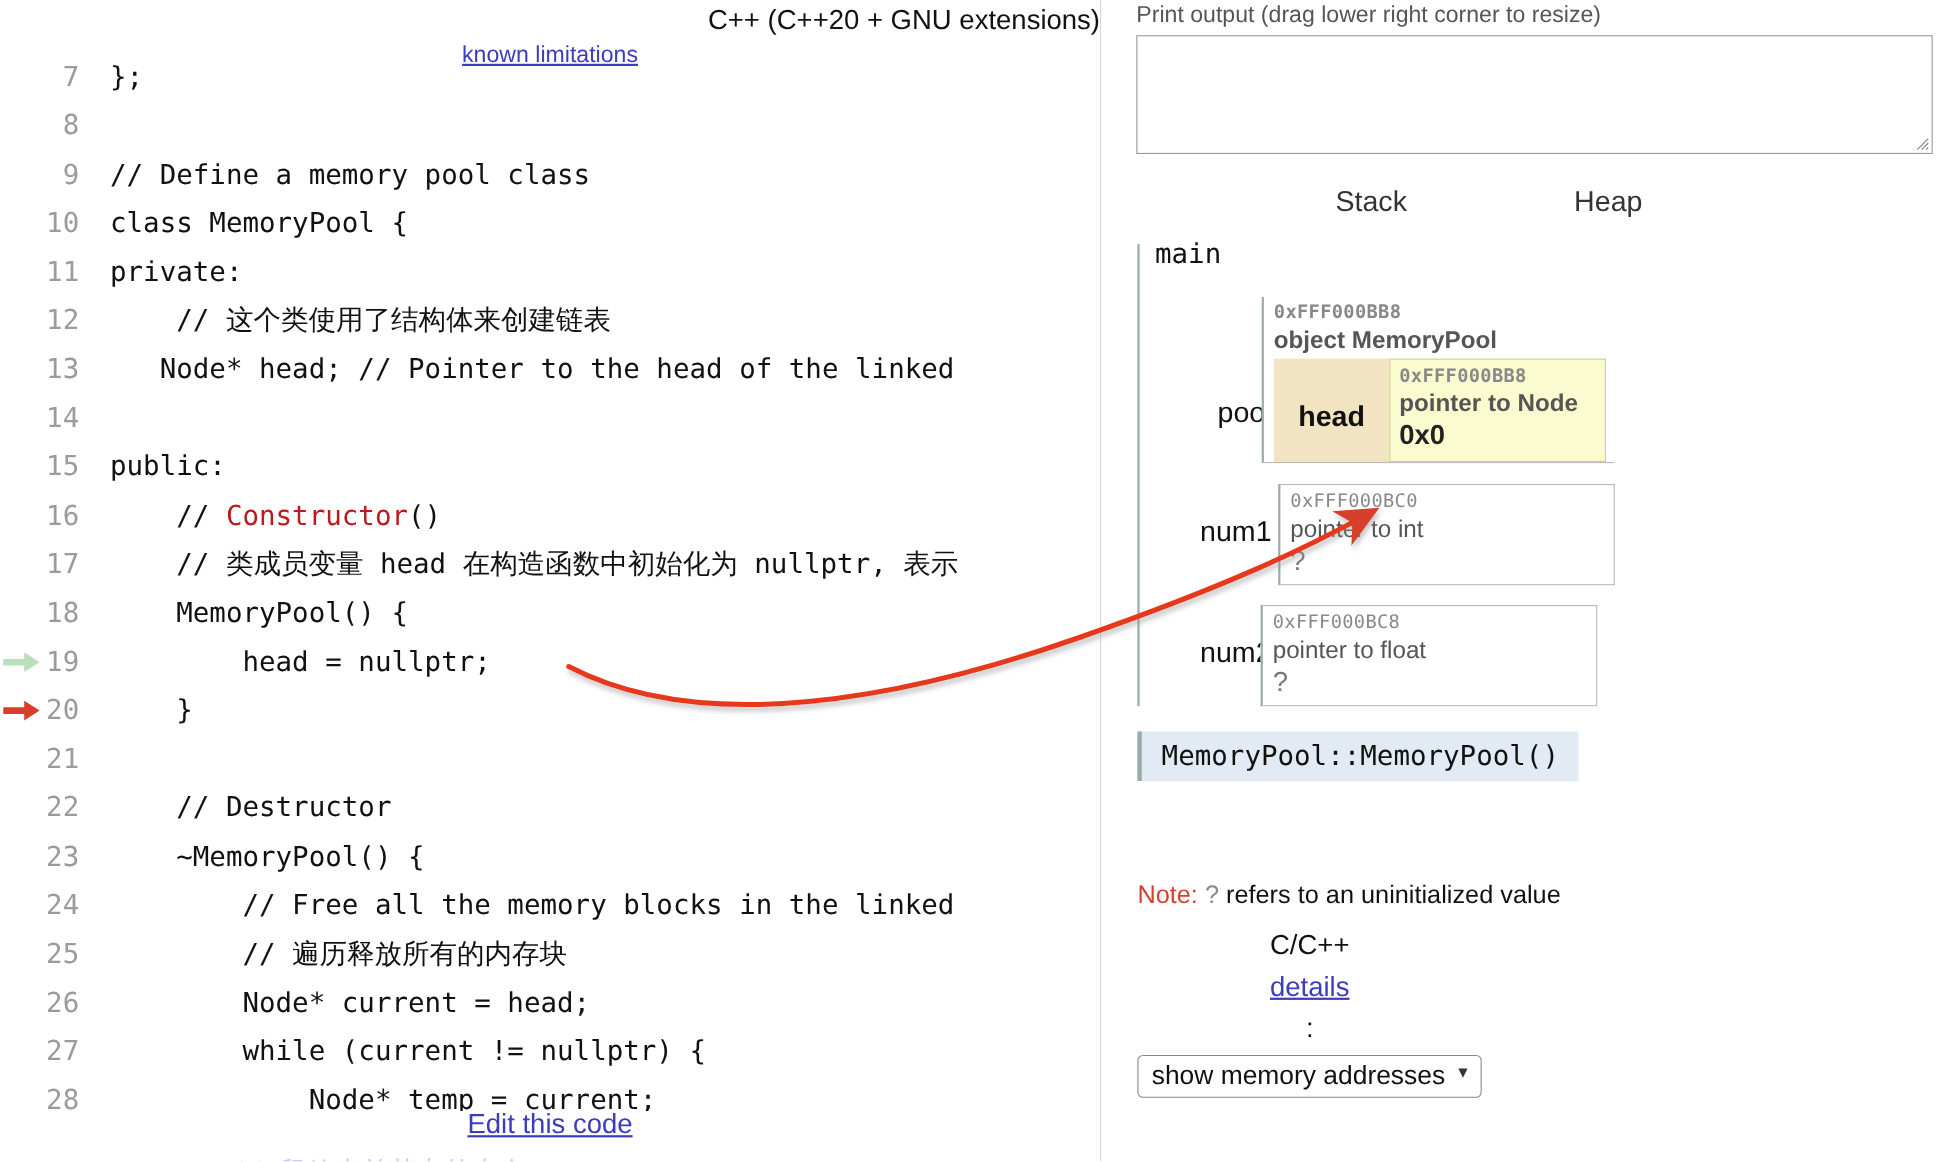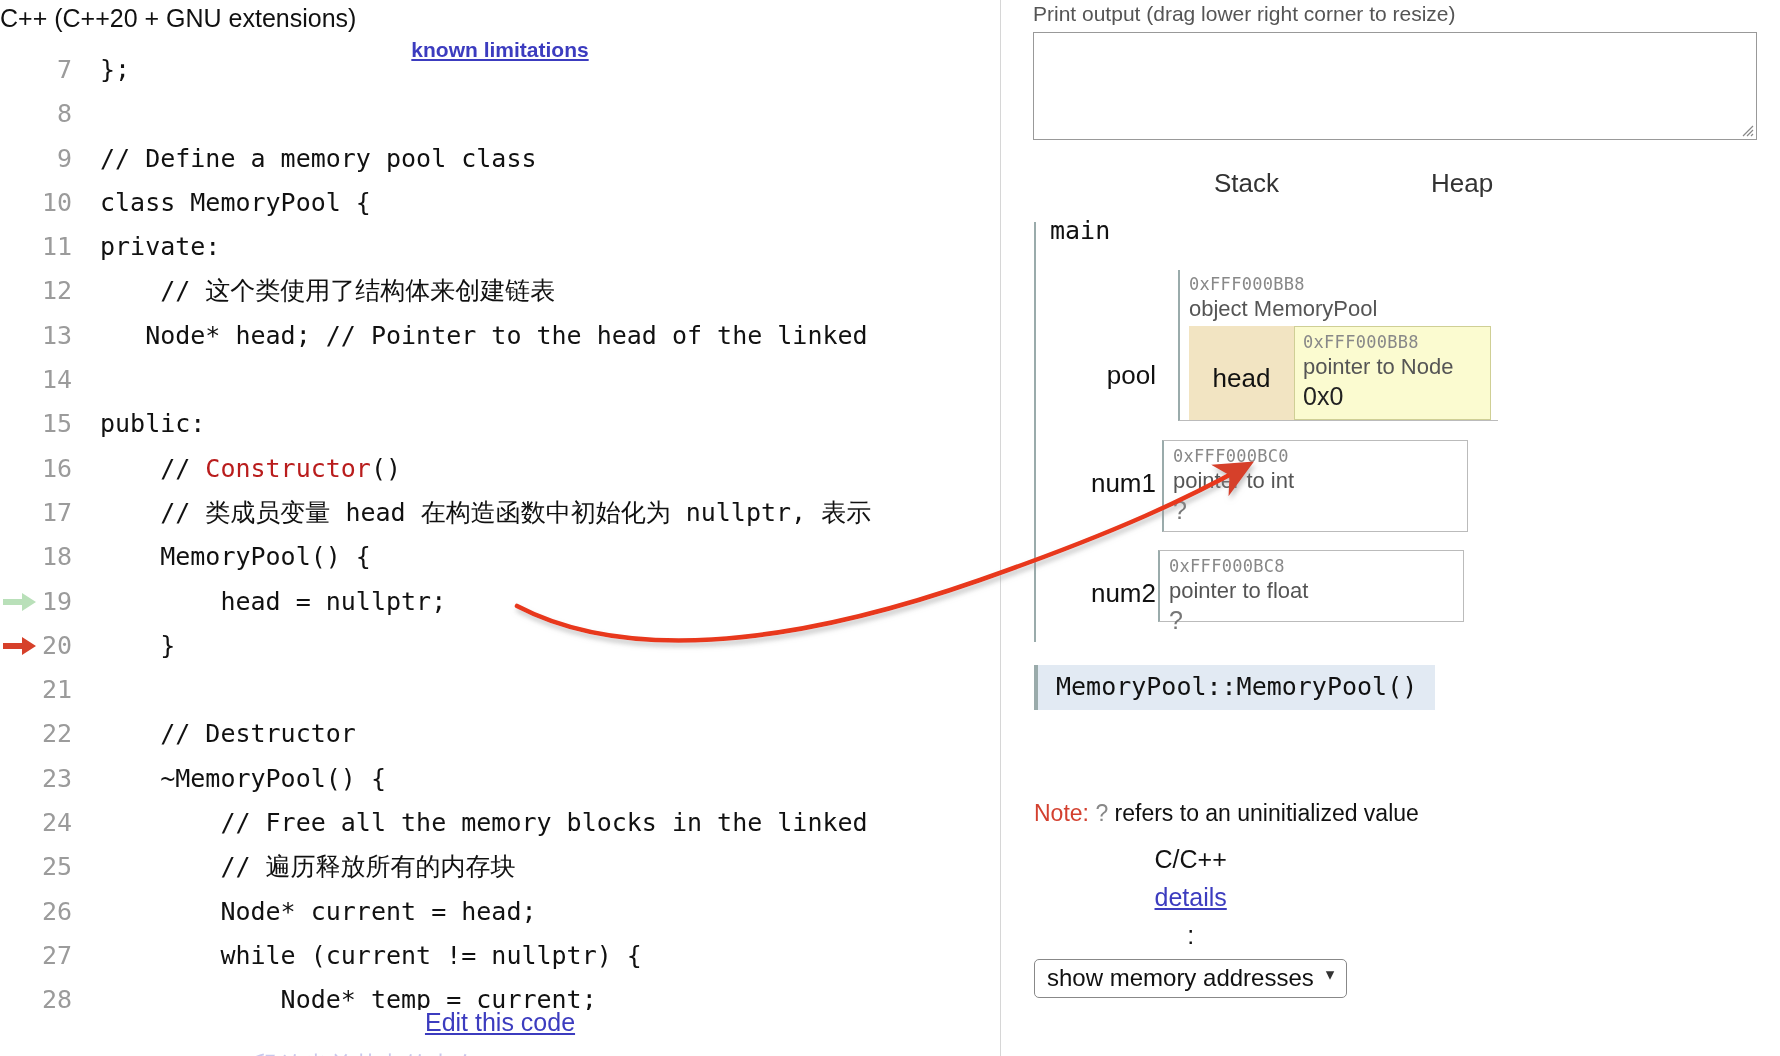--- a/index.html
+++ b/index.html
@@ -15,29 +15,28 @@
 
   
   #left-panel {
     position: absolute; left: 0; top: 0;
     width: 1000px; height: 1056px;
     overflow: hidden;
   }
 
   .lang-title {
     position: absolute; left: 0; top: 4px; width: 1000px;
-    text-align: left;
+    text-align: right;
     font-size: 25px; color: #111;
     font-family: "Liberation Sans", sans-serif;
   }
   .known-limits {
     position: absolute; left: 0; top: 38px; width: 1000px;
     text-align: center;
     font-size: 21px;
-    font-weight: bold;
   }
   .known-limits a, .link {
     color: #3c3cbf; text-decoration: underline; cursor: pointer;
   }
 
   
   #code-area {
     position: absolute; left: 0; top: 48px;
     width: 1000px; height: 962px;
     overflow: hidden;
@@ -318,21 +317,21 @@
 
     <div class="stack-heading">Stack</div>
     <div class="heap-heading">Heap</div>
 
     <div id="stack-frame">
       <div id="frame-rule"></div>
       <div class="frame-name">main</div>
 
       <div class="var-row" style="top:48px;">
         <div class="var-label" style="left:-8px; top:90px; width:130px;">pool</div>
-        <div class="obj-box" style="left:144px; top:0px; width:320px;">
+        <div class="obj-box" style="left:113px; top:0px; width:320px;font-weight:bold;">
           <div class="addr">0xFFF000BB8</div>
           <div class="typename">object MemoryPool</div>
           <div class="obj-inner">
             <div class="field-name-cell">head</div>
             <div class="field-val-cell">
               <div class="addr">0xFFF000BB8</div>
               <div class="typename">pointer to Node</div>
               <div class="valtext">0x0</div>
             </div>
           </div>
@@ -343,21 +342,21 @@
         <div class="var-label" style="left:-8px; top:28px; width:130px;">num1</div>
         <div class="var-box" style="left:128px; top:0px; width:306px; height:92px;">
           <div class="addr">0xFFF000BC0</div>
           <div class="typename">pointer to int</div>
           <div class="valtext unk">?</div>
         </div>
       </div>
 
       <div class="var-row" style="top:328px;">
         <div class="var-label" style="left:-8px; top:28px; width:130px;">num2</div>
-        <div class="var-box" style="left:124px; top:0px; width:306px; height:72px;">
+        <div class="var-box" style="left:112px; top:0px; width:306px; height:92px;">
           <div class="addr">0xFFF000BC8</div>
           <div class="typename">pointer to float</div>
           <div class="valtext unk">?</div>
         </div>
       </div>
     </div>
 
     <div class="callstack-entry">MemoryPool::MemoryPool()</div>
 
     <div class="note-line">

